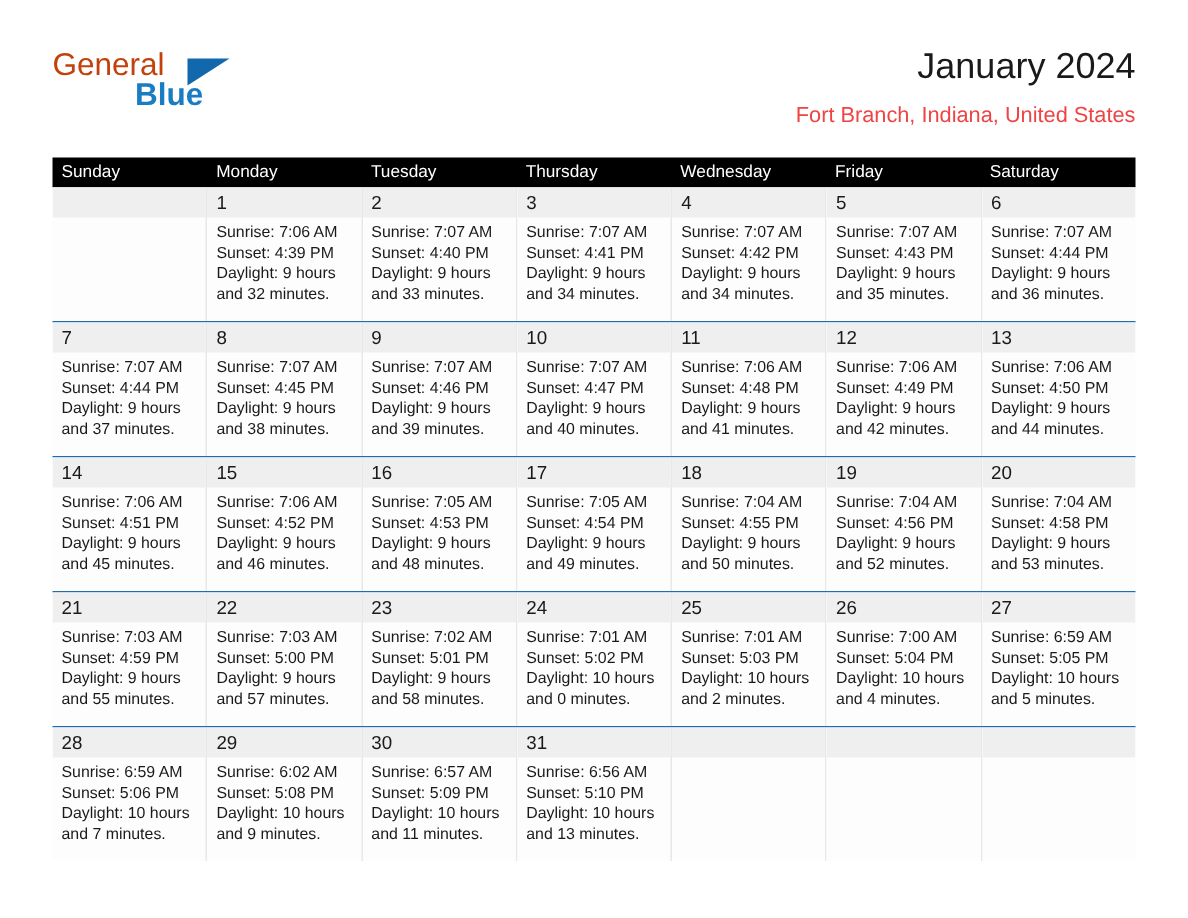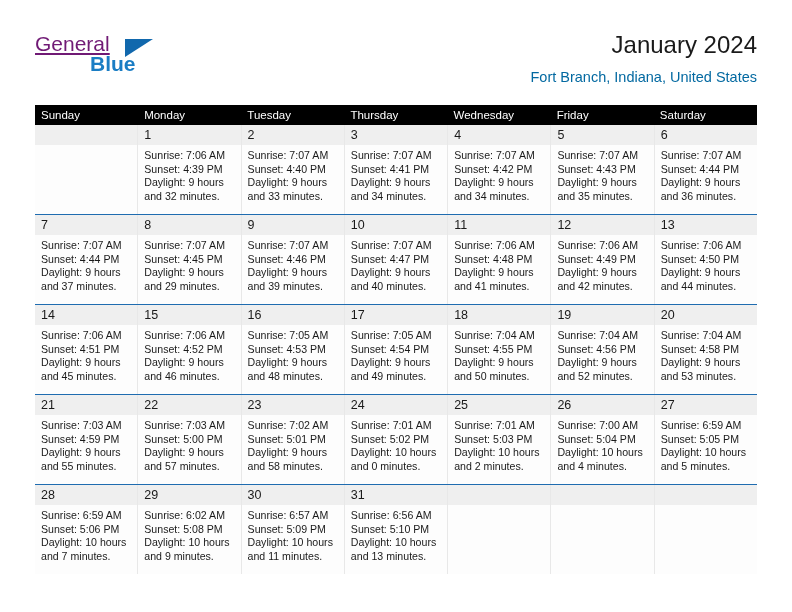--- a/index.html
+++ b/index.html
@@ -32,25 +32,24 @@
   .logo {
     position: absolute;
     left: 0;
     top: 4px;
     width: 200px;
     height: 58px;
   }
   .logo-general {
     font-size: 21px;
     letter-spacing: 0px;
-    color: #701a75;
+    color: #c2410c;
     line-height: 24px;
     display: block;
     font-family: "Liberation Sans", sans-serif;
-    text-decoration: underline;
   }
   .logo-blue {
     font-size: 21px;
     color: #1a7dc4;
     line-height: 22px;
     display: block;
     margin-left: 55px;
     margin-top: -3px;
     font-family: "Liberation Sans", sans-serif;
     font-weight: bold;
@@ -74,21 +73,21 @@
   .cal-title {
     font-size: 24px;
     color: #1a1a1a;
     line-height: 34px;
     font-weight: normal;
     margin: 0;
     font-family: "Liberation Sans", sans-serif;
   }
   .cal-subtitle {
     font-size: 14.5px;
-    color: #0369a1;
+    color: #ef4444;
     line-height: 20px;
     margin: 5px 0 0 0;
     font-family: "Liberation Sans", sans-serif;
   }
 
   
   .calendar {
     position: absolute;
     left: 35px;
     top: 105px;
@@ -272,21 +271,21 @@
             </div>
           </div>
           <div class="day">
             <div class="day-num-band">
               <span class="day-num">8</span>
             </div>
             <div class="day-info">
               <div class="info-line">Sunrise: 7:07 AM</div>
               <div class="info-line">Sunset: 4:45 PM</div>
               <div class="info-line">Daylight: 9 hours</div>
-              <div class="info-line">and 29 minutes.</div>
+              <div class="info-line">and 38 minutes.</div>
             </div>
           </div>
           <div class="day">
             <div class="day-num-band">
               <span class="day-num">9</span>
             </div>
             <div class="day-info">
               <div class="info-line">Sunrise: 7:07 AM</div>
               <div class="info-line">Sunset: 4:46 PM</div>
               <div class="info-line">Daylight: 9 hours</div>

